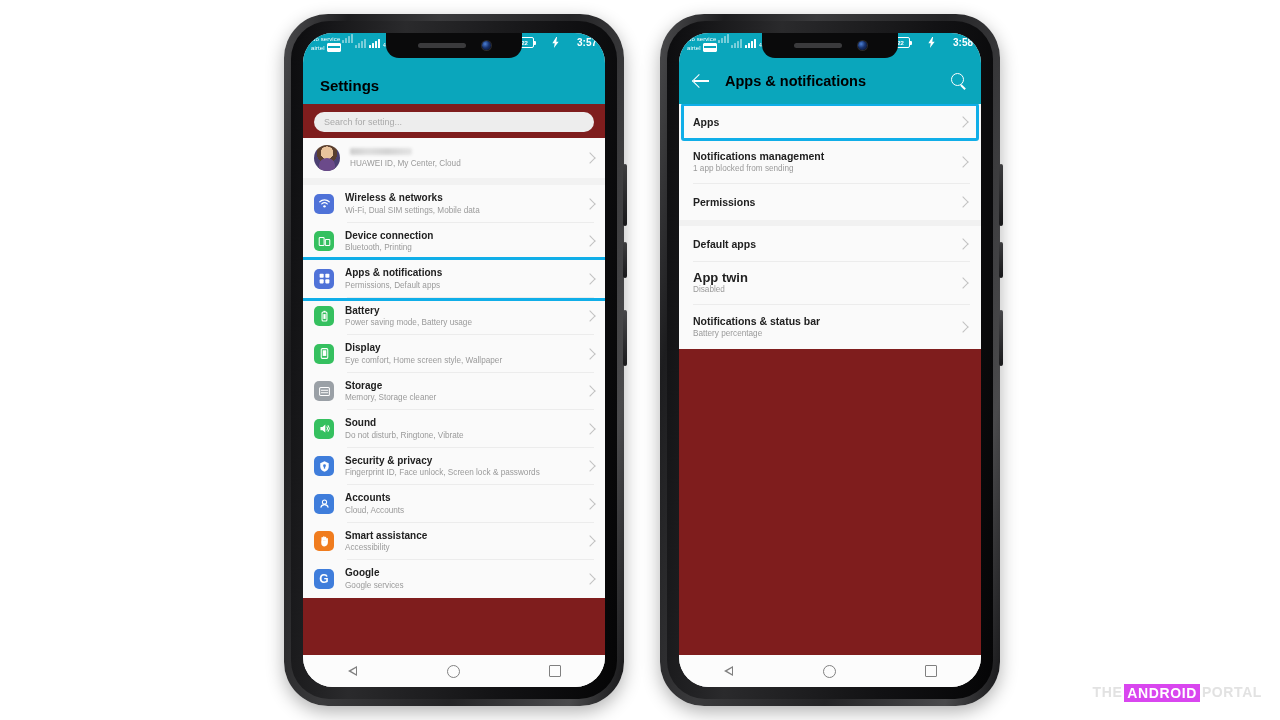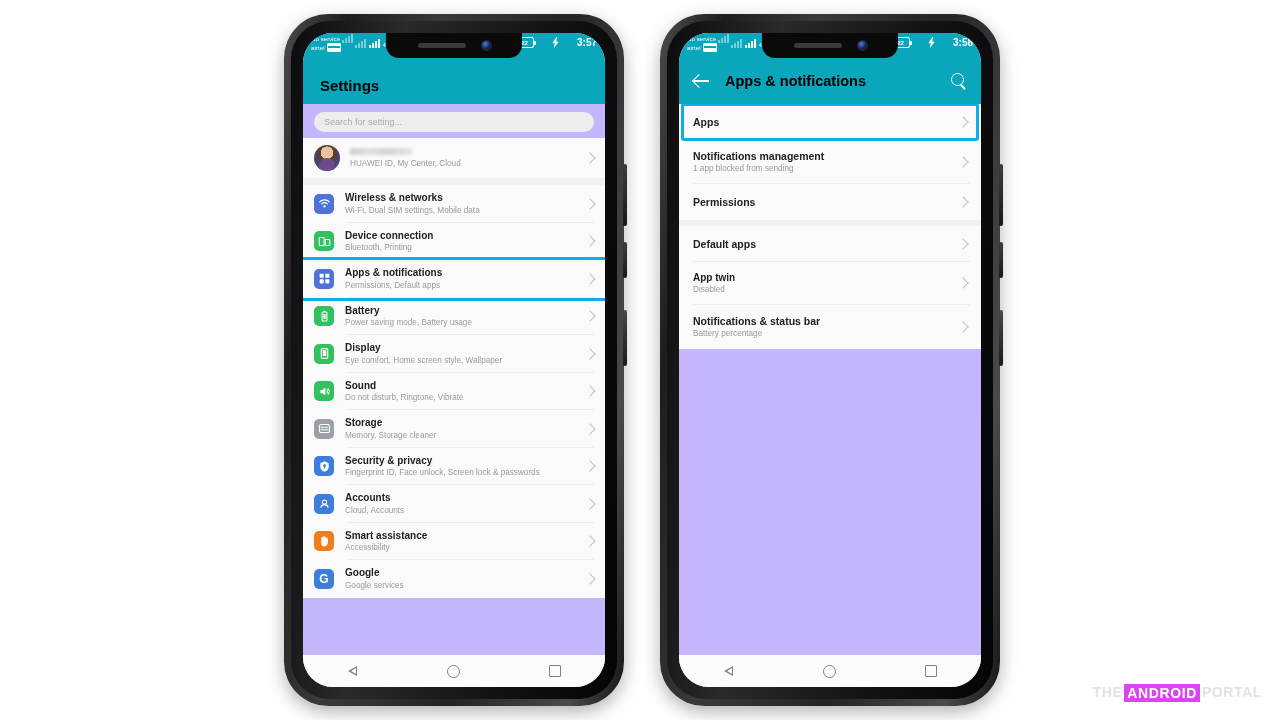--- a/index.html
+++ b/index.html
@@ -69,21 +69,21 @@
   .backarrow:before{content:"";position:absolute;left:1px;top:8px;width:15px;height:1.7px;background:#fff;}
   .backarrow:after{content:"";position:absolute;left:1px;top:4px;width:9px;height:9px;
     border-left:1.7px solid #fff;border-bottom:1.7px solid #fff;transform:rotate(45deg);}
   .searchicon{width:16px;height:16px;position:relative;cursor:pointer;}
   .searchicon:before{content:"";position:absolute;left:0;top:0;width:11px;height:11px;
     border:1.7px solid #fff;border-radius:50%;}
   .searchicon:after{content:"";position:absolute;left:10px;top:11px;width:6px;height:1.7px;
     background:#fff;transform:rotate(45deg);transform-origin:left center;}
 
   
-  .content{background:#c4b5fd;height:calc(100% - 25px - 46px - 32px);overflow:hidden;position:relative;}
+  .content{background:#7f1d1d;height:calc(100% - 25px - 46px - 32px);overflow:hidden;position:relative;}
   .searchbox{margin:8px 11px 6px;height:20px;border-radius:10px;background:#ededed;
     display:flex;align-items:center;padding:0 10px;font-size:9px;color:#aaa;}
 
   .row{display:flex;align-items:center;padding:7px 11px;background:#fafafa;position:relative;}
   .row .sep{position:absolute;left:44px;right:11px;bottom:0;height:1px;background:#ececec;}
   .row:last-child .sep{display:none;}
   .ricon{width:20px;height:20px;border-radius:5px;flex:none;margin-right:11px;
     display:flex;align-items:center;justify-content:center;}
   .rtext{flex:1;min-width:0;}
   .rtitle{font-size:10px;font-weight:600;color:#212121;line-height:12px;}
@@ -313,45 +313,45 @@
               </div>
               <div class="rtext">
                 <div class="rtitle">Display</div>
                 <div class="rsub">Eye comfort, Home screen style, Wallpaper</div>
               </div>
               <div class="chev"></div>
               <div class="sep"></div>
             </div>
 
             <div class="row">
+              <div class="ricon" style="background:#9aa0a6">
+                <svg width="13" height="13" viewBox="0 0 16 16">
+                    <rect x="2" y="3" width="12" height="10" rx="1.4" stroke="#fff" stroke-width="1.3" fill="none"></rect>
+                    <path d="M3.6 6.5h8.8M3.6 9.5h8.8" stroke="#fff" stroke-width="1.2"></path>
+                  </svg>
+              </div>
+              <div class="rtext">
+                <div class="rtitle">Storage</div>
+                <div class="rsub">Memory, Storage cleaner</div>
+              </div>
+              <div class="chev"></div>
+              <div class="sep"></div>
+            </div>
+
+            <div class="row">
               <div class="ricon" style="background:#35c05f">
                 <svg width="13" height="13" viewBox="0 0 16 16">
                     <path d="M3 6h2.5L9 3v10L5.5 10H3V6z" fill="#fff"></path>
                     <path d="M11 6a3.2 3.2 0 0 1 0 4" stroke="#fff" stroke-width="1.3" fill="none" stroke-linecap="round"></path>
                     <path d="M12.6 4.3a5.6 5.6 0 0 1 0 7.4" stroke="#fff" stroke-width="1.2" fill="none" stroke-linecap="round"></path>
                   </svg>
               </div>
               <div class="rtext">
                 <div class="rtitle">Sound</div>
                 <div class="rsub">Do not disturb, Ringtone, Vibrate</div>
-              </div>
-              <div class="chev"></div>
-              <div class="sep"></div>
-            </div>
-
-            <div class="row">
-              <div class="ricon" style="background:#9aa0a6">
-                <svg width="13" height="13" viewBox="0 0 16 16">
-                    <rect x="2" y="3" width="12" height="10" rx="1.4" stroke="#fff" stroke-width="1.3" fill="none"></rect>
-                    <path d="M3.6 6.5h8.8M3.6 9.5h8.8" stroke="#fff" stroke-width="1.2"></path>
-                  </svg>
-              </div>
-              <div class="rtext">
-                <div class="rtitle">Storage</div>
-                <div class="rsub">Memory, Storage cleaner</div>
               </div>
               <div class="chev"></div>
               <div class="sep"></div>
             </div>
 
             <div class="row">
               <div class="ricon" style="background:#3f7ddb">
                 <svg width="13" height="13" viewBox="0 0 16 16">
                     <path d="M8 1.6 13.2 4v4.2c0 3.2-2.3 5.2-5.2 6.2-2.9-1-5.2-3-5.2-6.2V4L8 1.6z" fill="#fff"></path>
                     <circle cx="8" cy="7" r="1.7" fill="#3f7ddb"></circle>
@@ -543,21 +543,21 @@
             <div class="row plain" style="padding-top:12px;padding-bottom:12px">
               <div class="rtext">
                 <div class="rtitle" style="font-size:10.5px">Default apps</div>
               </div>
               <div class="chev"></div>
               <div class="sep"></div>
             </div>
 
             <div class="row plain">
               <div class="rtext">
-                <div class="rtitle" style="font-size:10px">App twin</div>
+                <div class="rtitle" style="font-size:13px">App twin</div>
                 <div class="rsub">Disabled</div>
               </div>
               <div class="chev"></div>
               <div class="sep"></div>
             </div>
 
             <div class="row plain">
               <div class="rtext">
                 <div class="rtitle" style="font-size:10.5px">Notifications &amp; status bar</div>
                 <div class="rsub">Battery percentage</div>

